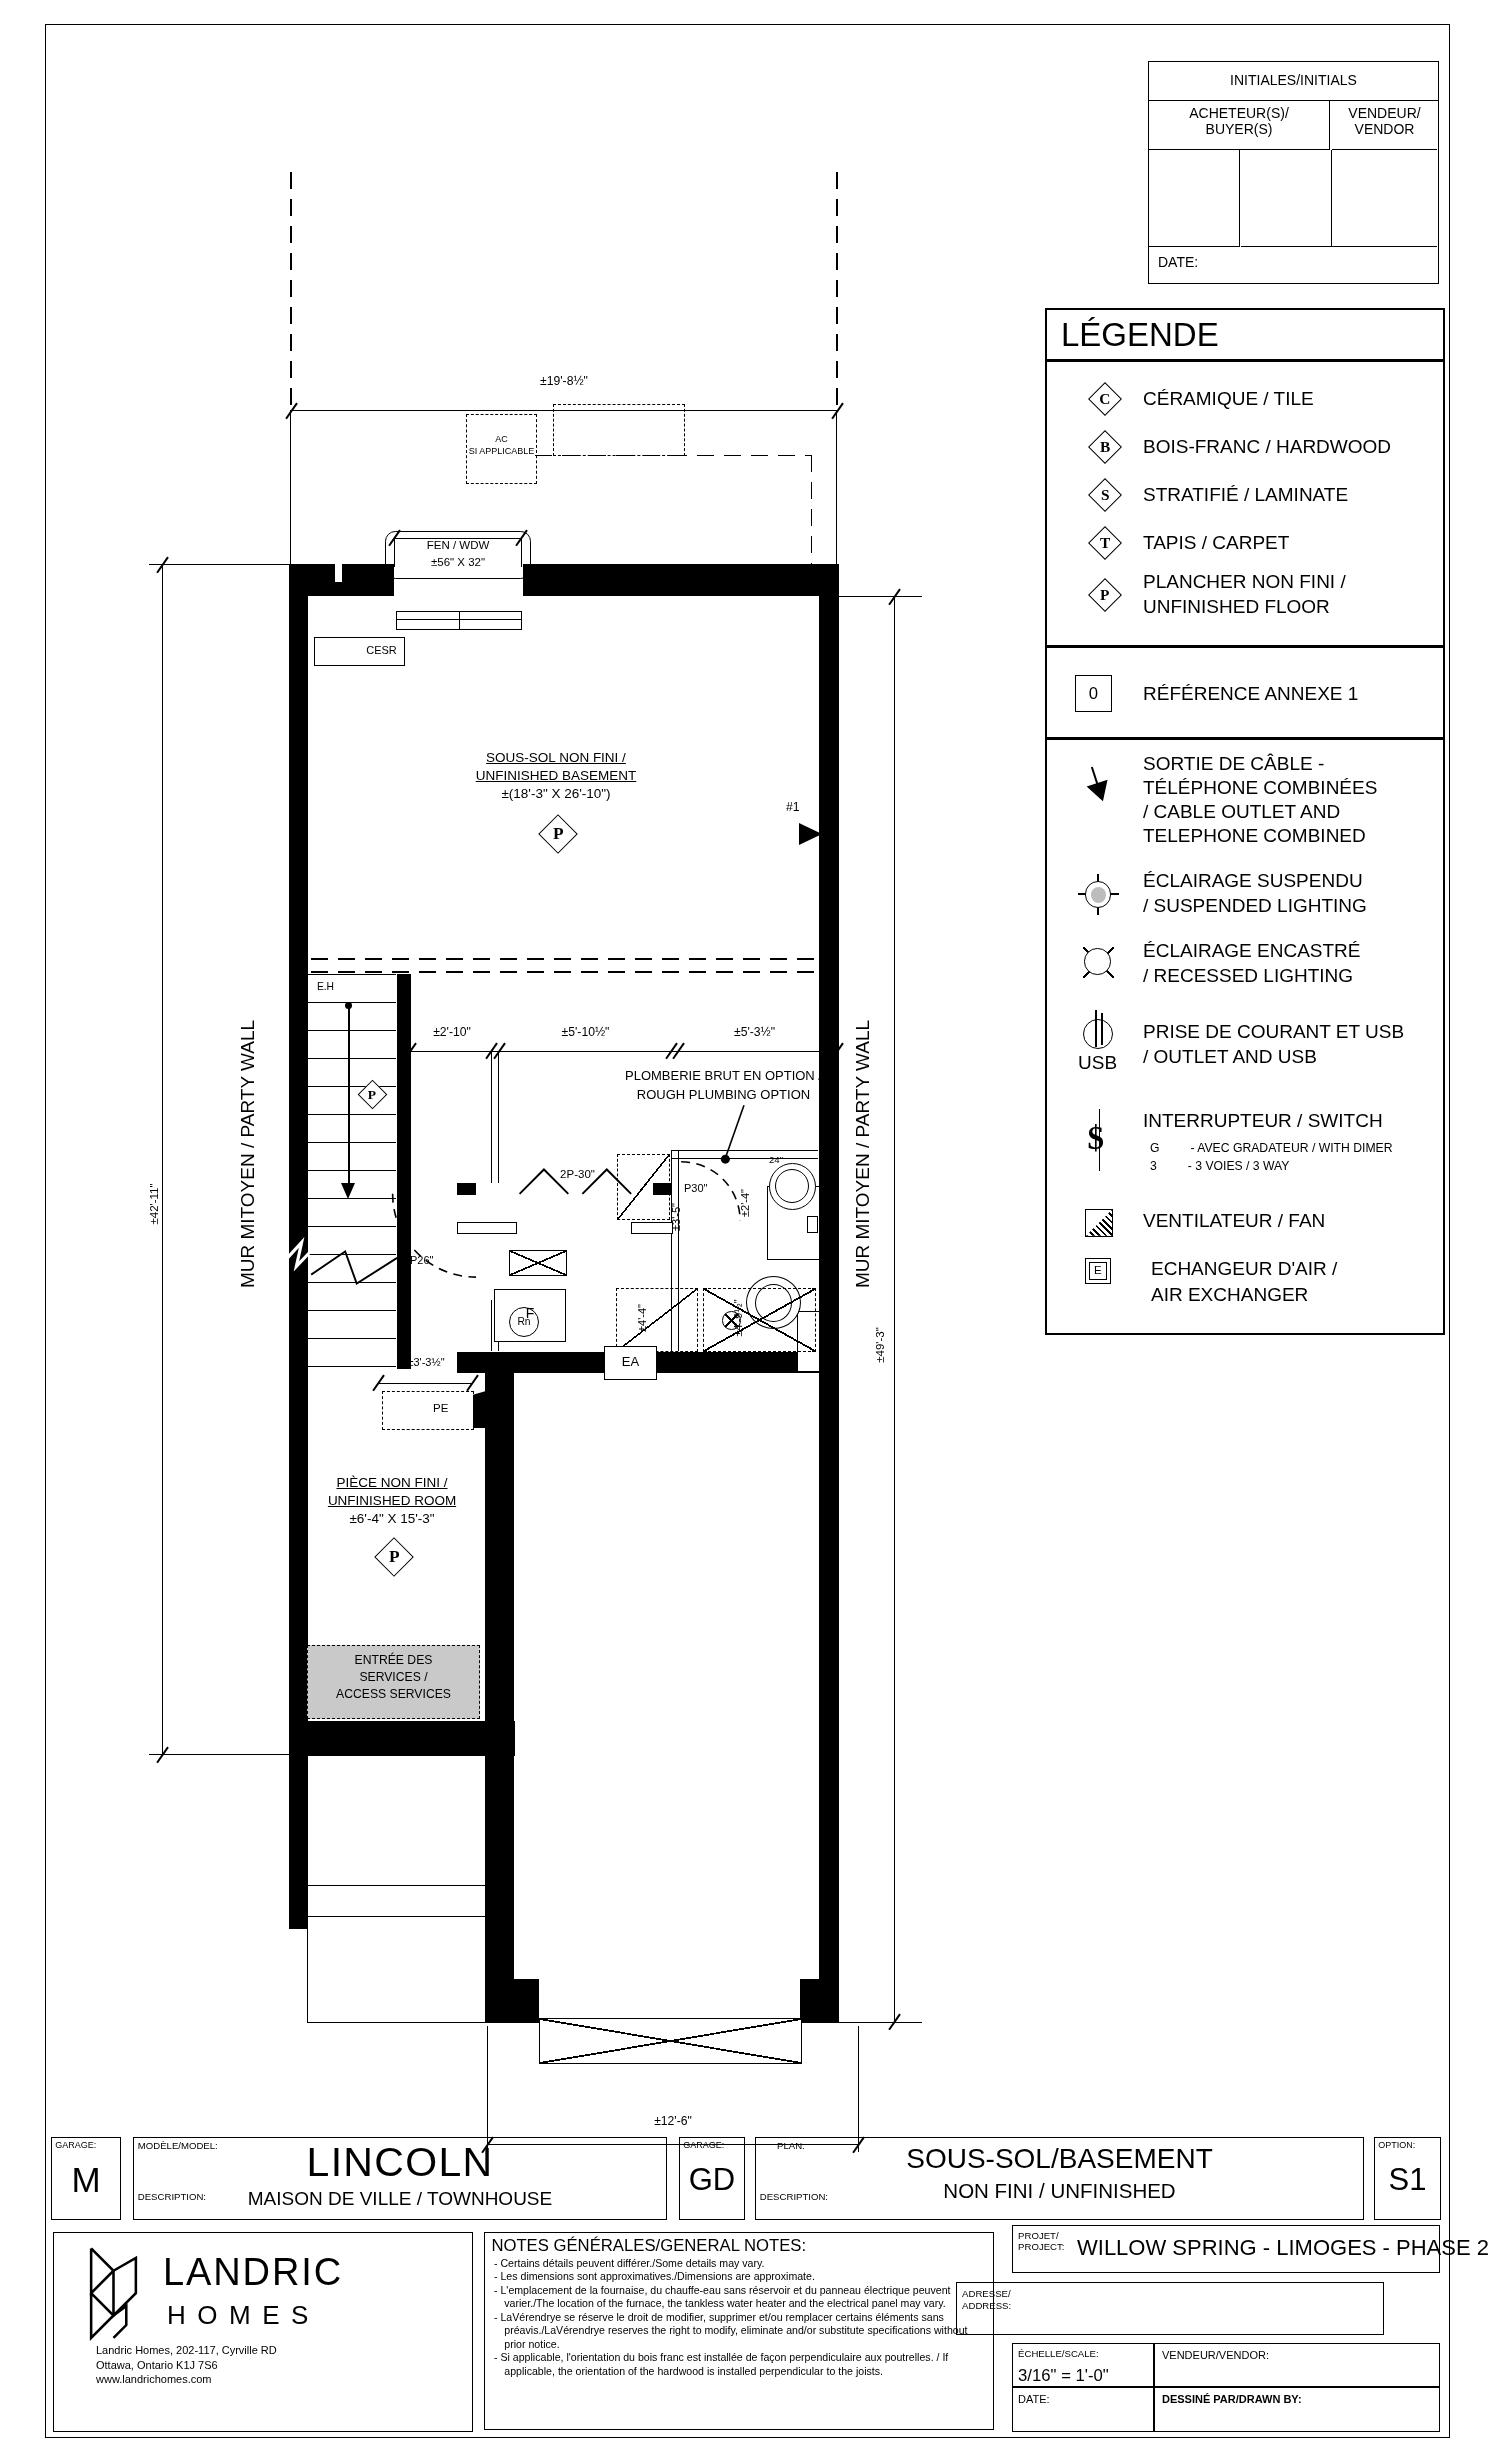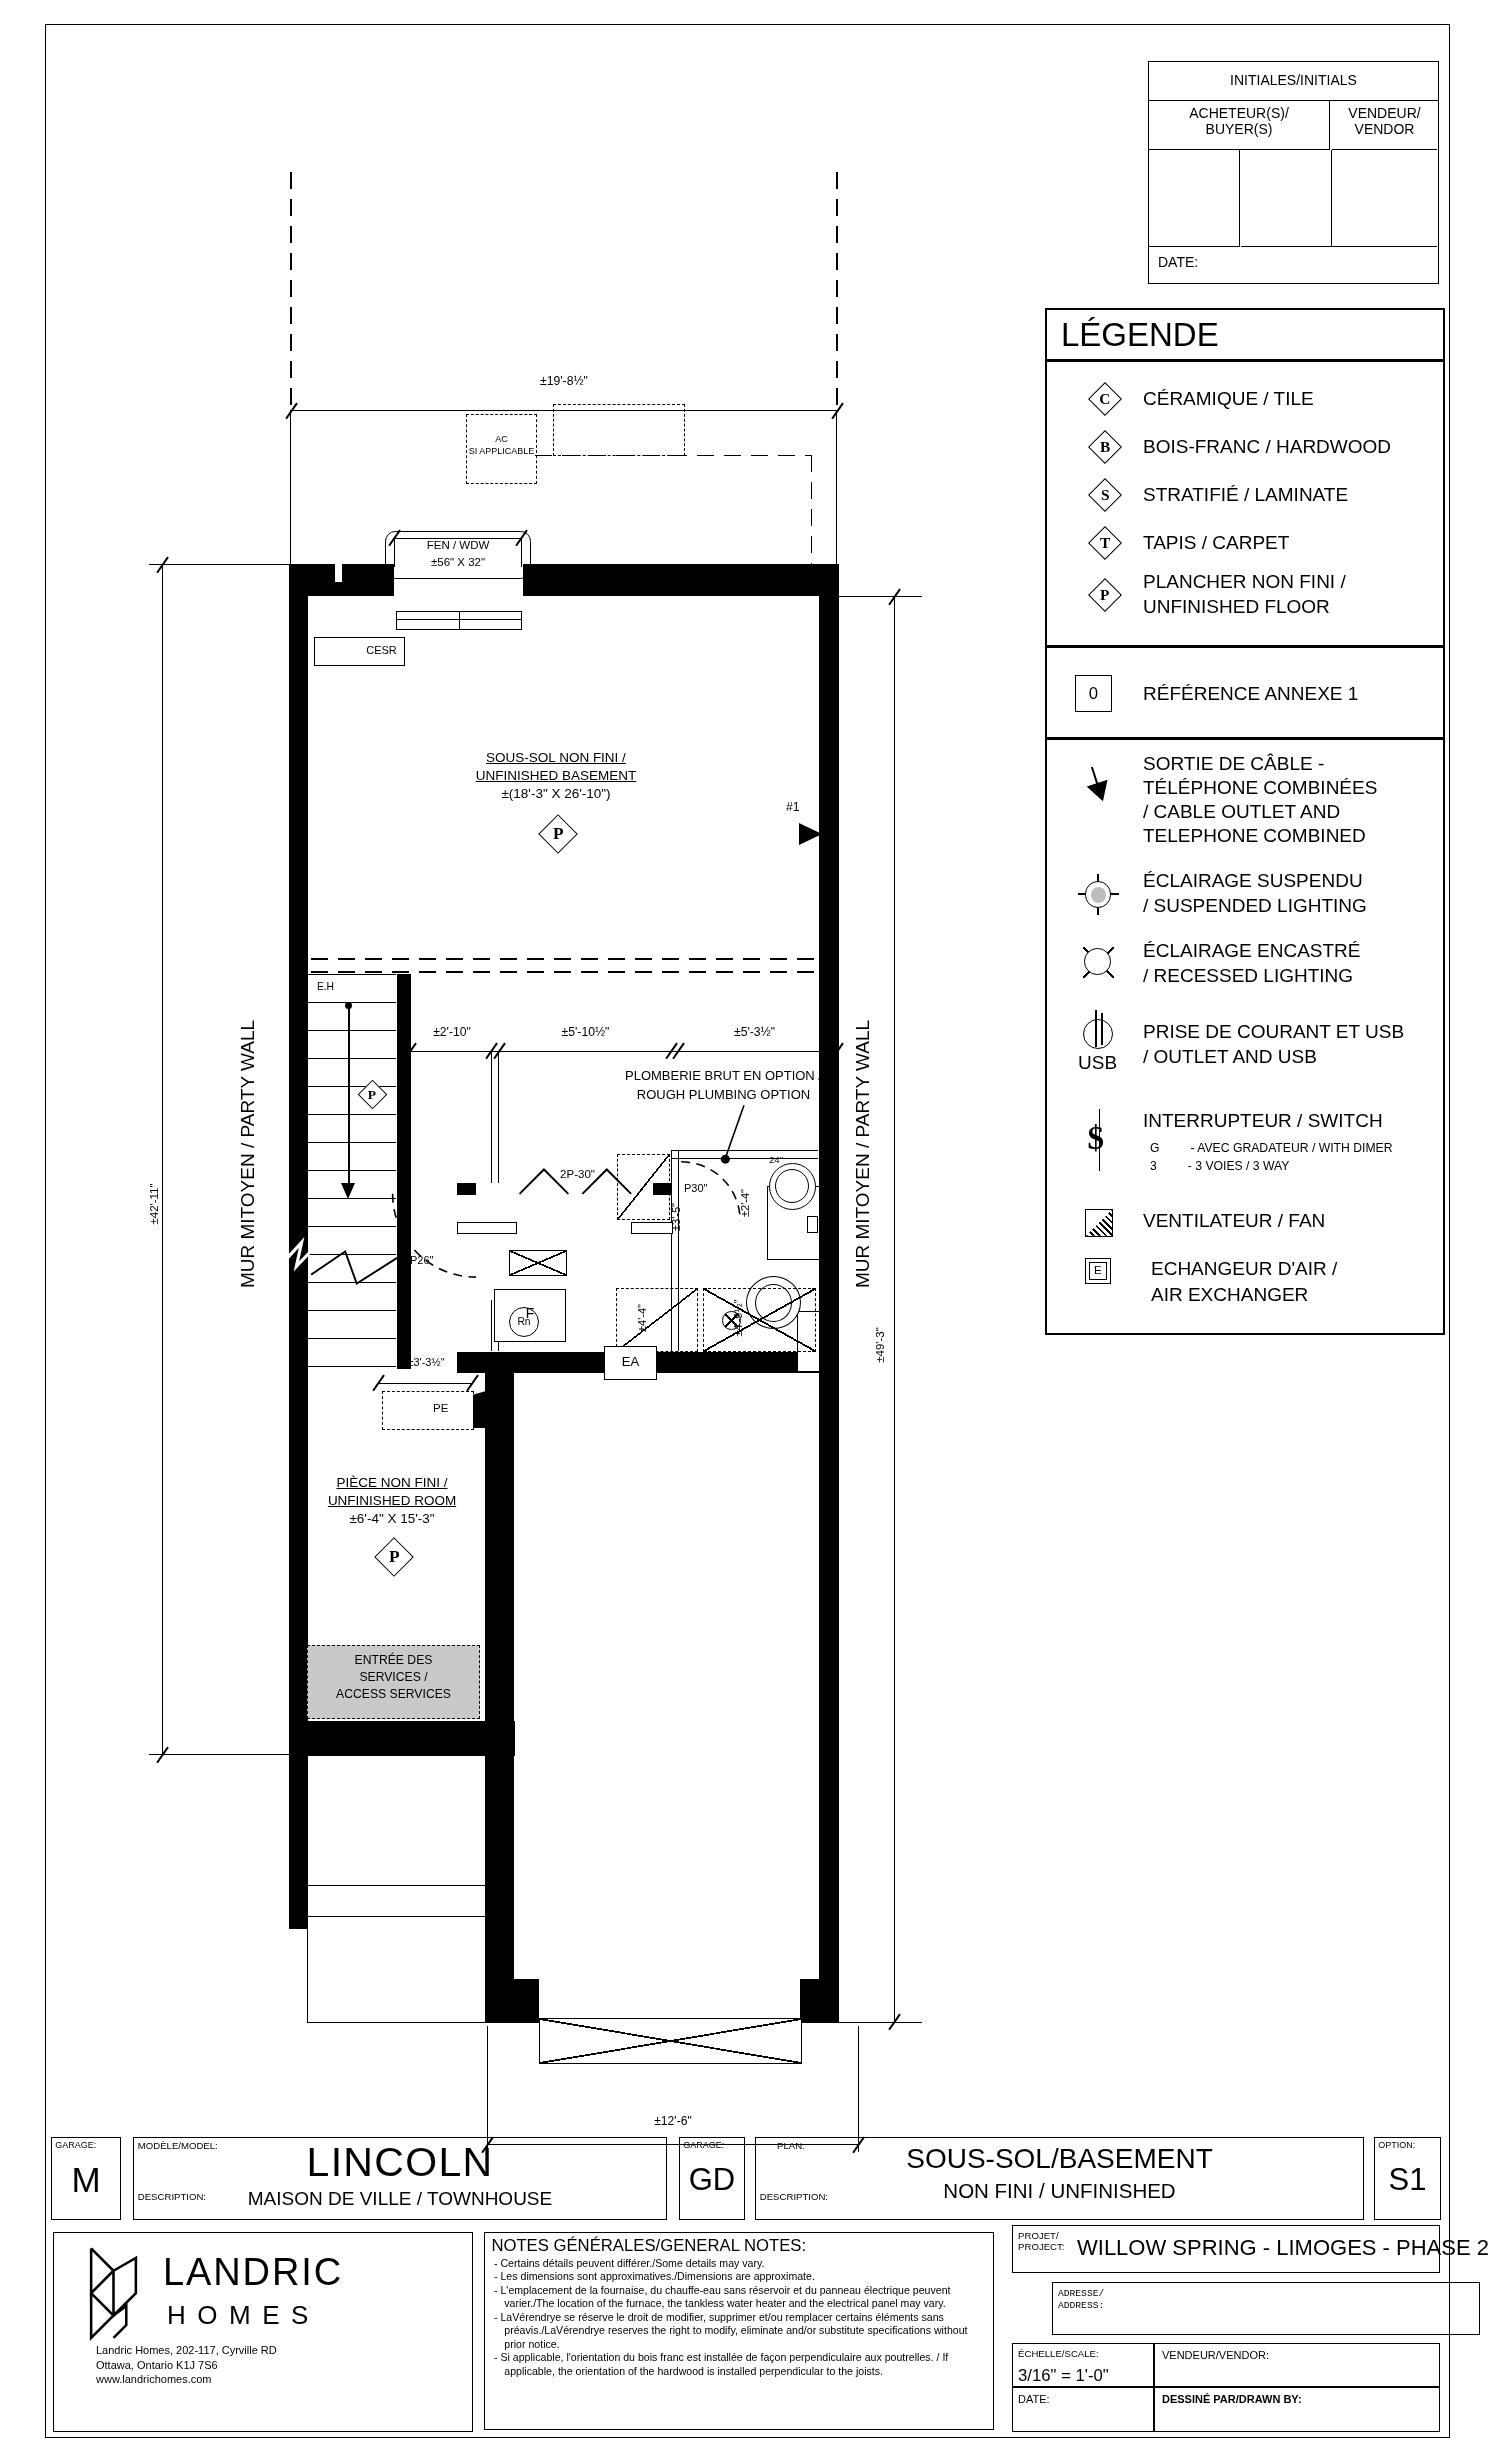--- a/index.html
+++ b/index.html
@@ -447,21 +447,21 @@
     </div>
   </div>
 
   <div class="a" style="left:1012px;top:2225px;width:426px;height:46px;border:1.9px solid #000;">
     <div class="txt" style="left:5.1px;top:3.8px;font-size:9.6px;line-height:11.5px;">
       <div>PROJET/</div>
       <div>PROJECT:</div>
     </div>
     <div class="txt" style="left:64px;top:9px;font-size:22px;">WILLOW SPRING - LIMOGES - PHASE 2</div>
   </div>
-  <div class="a" style="left:1052px;top:2282px;width:426px;height:51px;border:1.9px solid #000;font-family:Liberation Mono, monospace;">
+  <div class="a" style="left:956px;top:2282px;width:426px;height:51px;border:1.9px solid #000;">
     <div class="txt" style="left:5.1px;top:5.1px;font-size:9.6px;line-height:12.2px;">
       <div>ADRESSE/</div>
       <div>ADDRESS:</div>
     </div>
   </div>
   <div class="a" style="left:1012px;top:2343px;width:426px;height:87px;border:1.9px solid #000;">
     <div class="a" style="left:140px;top:0;width:1.9px;height:87px;background:#000;"></div>
     <div class="a" style="left:0;top:42px;width:140px;height:1.9px;background:#000;"></div>
     <div class="a" style="left:140px;top:42px;width:287px;height:1.9px;background:#000;"></div>
     <div class="txt" style="left:5.1px;top:3.8px;font-size:9.6px;">ÉCHELLE/SCALE:</div>

